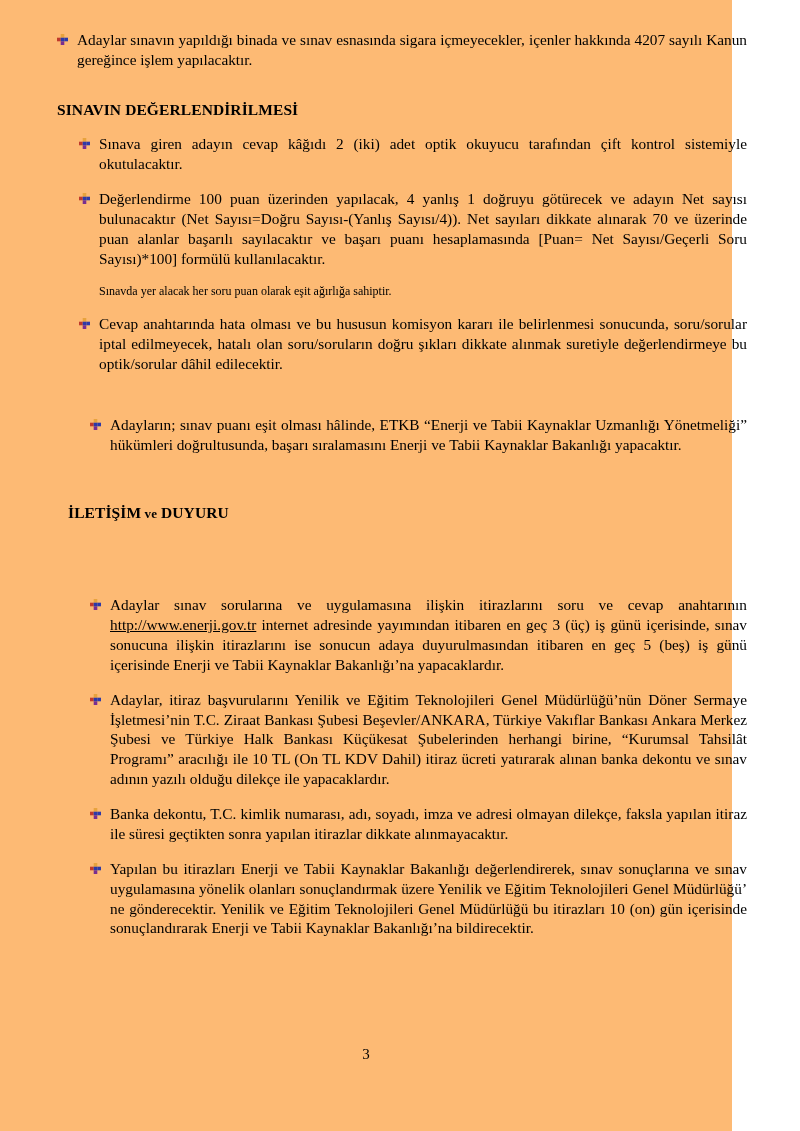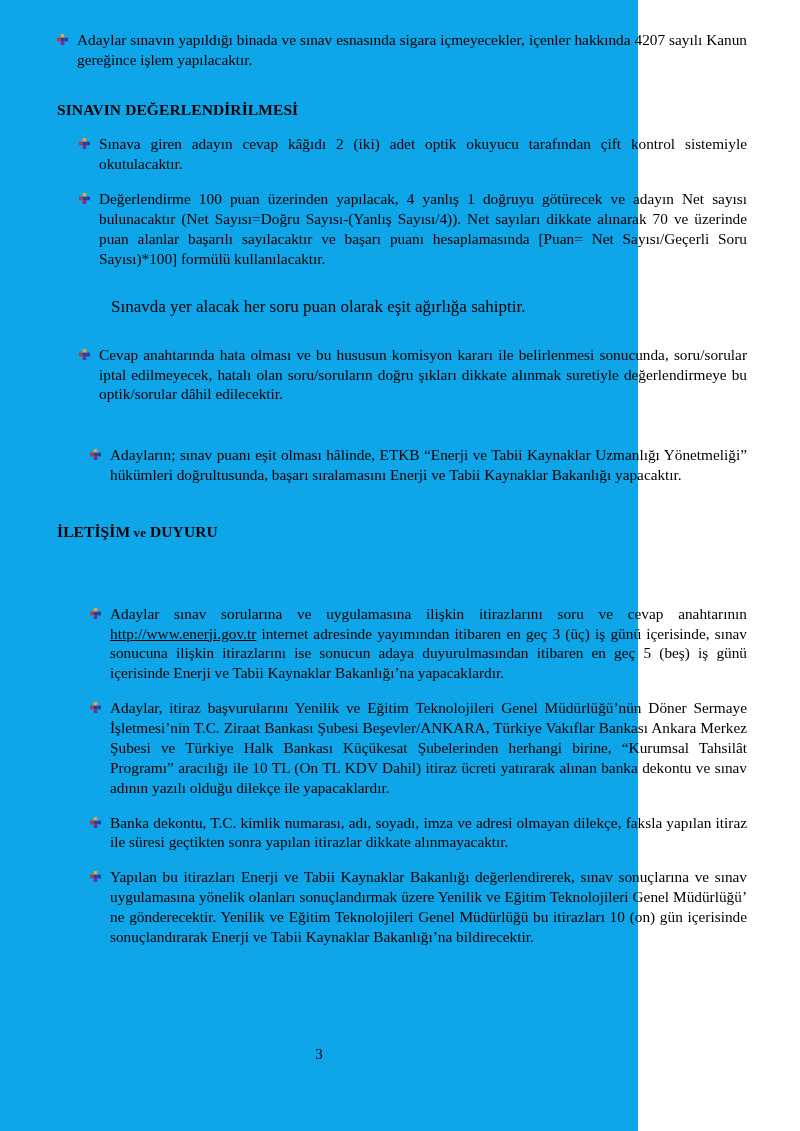--- a/index.html
+++ b/index.html
@@ -13,23 +13,23 @@
     height: 1131px;
     position: relative;
     font-family: "Liberation Serif", "DejaVu Serif", serif;
     color: #000000;
     overflow: hidden;
   }
 
   .page {
     position: absolute;
     left: 0; top: 0;
-    width: 638px;
+    width: 732px;
     height: 1131px;
-    background: #0ea5e9;
+    background: #fdba74;
   }
 
   .content {
     position: absolute;
     left: 57px;
     top: 30px;
     width: 690px;
   }
 
   
@@ -39,43 +39,43 @@
     font-size: 15.5px;
     letter-spacing: 0.1px;
     line-height: 1.2;
     margin: 0;
     padding: 0;
   }
   .heading .small {
     font-size: 13px;
   }
   .h-sinavin { margin: 22px 0 0 0; }
-  .h-iletisim { margin: 0; }
+  .h-iletisim { margin: 11px; }
   .h-itiraz { margin: 0; }
 
   
   .bullet-row {
     position: relative;
     display: block;
     margin: 0;
     padding: 0;
   }
   .bullet-text {
     font-size: 15.3px;
     line-height: 1.30;
     text-align: justify;
     text-justify: inter-word;
     margin: 0;
     hyphens: none;
   }
   .plain-par {
-    font-size: 17px;
+    font-size: 12px;
     line-height: 1.30;
     text-align: justify;
-    margin: 12px;
+    margin: 0;
   }
 
   
   .bullet-icon {
     position: absolute;
     width: 11px;
     height: 11px;
     left: 0;
     top: 4px;
   }

